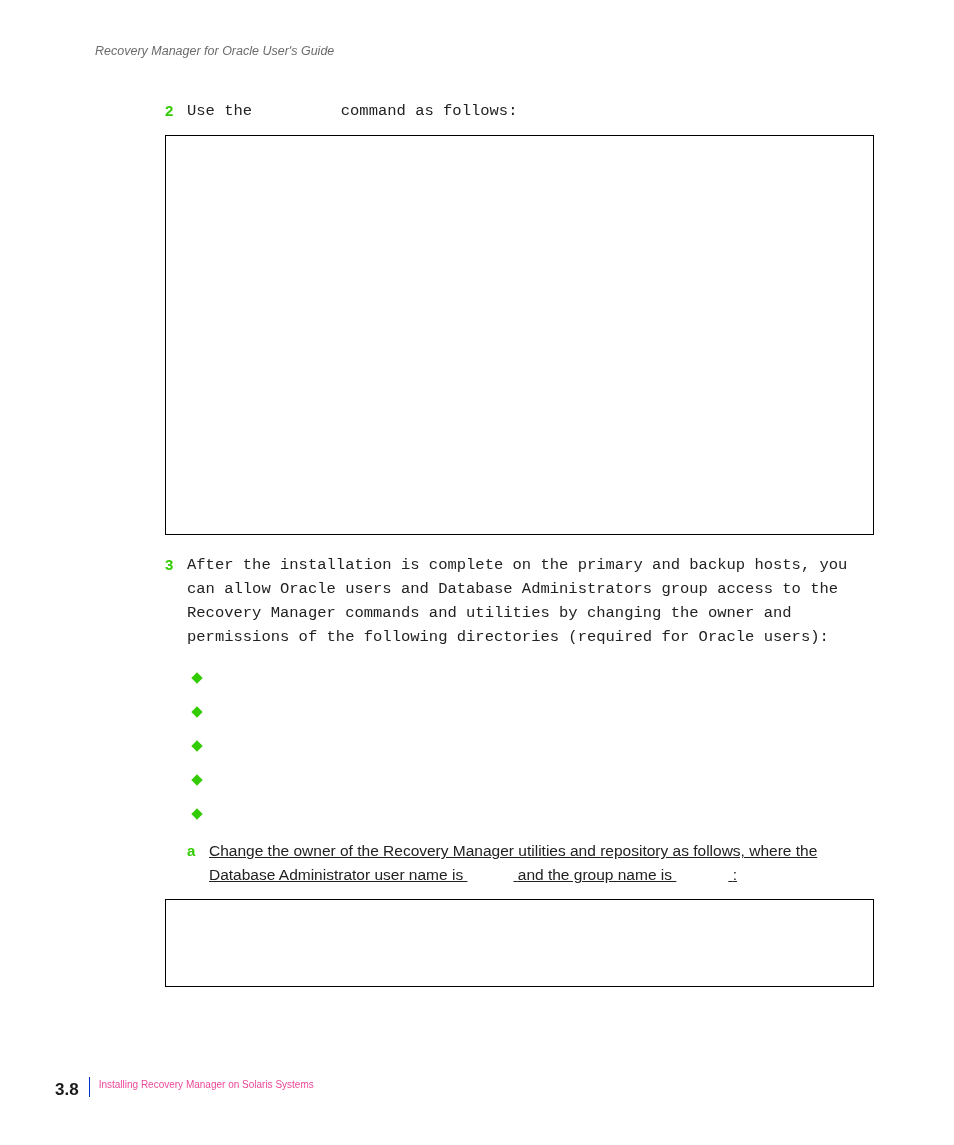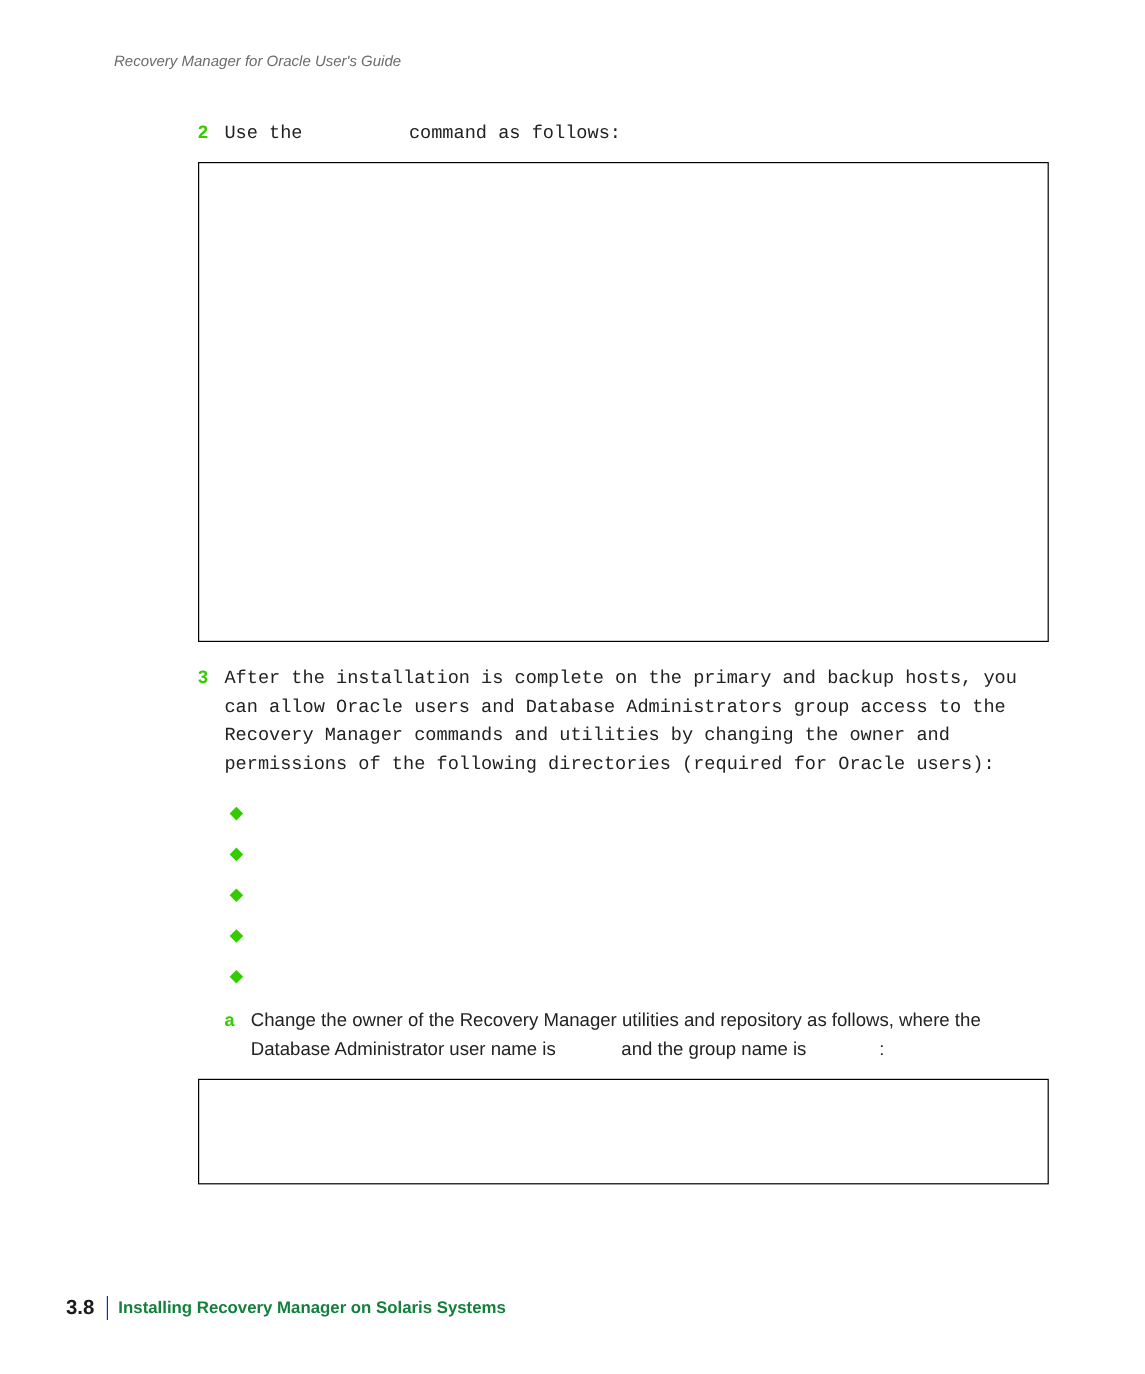--- a/index.html
+++ b/index.html
@@ -71,44 +71,45 @@
   }
   .substep-num {
     color: #33cc00;
     font-weight: 700;
     width: 22px;
     flex: 0 0 22px;
     font-size: 15px;
   }
   .substep-body {
     flex: 1;
+    text-decoration: underline;
   }
   .footer {
     position: absolute;
     left: 55px;
     bottom: 42px;
     display: flex;
-    align-items: center;
+    align-items: flex-start;
   }
   .page-num {
     font-weight: 700;
     font-size: 17px;
     color: #1a1a1a;
   }
   .footer-sep {
     display: inline-block;
     width: 1px;
     height: 20px;
     background: #0033cc;
     margin: 0 9px 0 10px;
   }
   .footer-title {
-    color: #15803d;
-    font-weight: 700;
-    font-size: 14px;
+    color: #ec4899;
+    font-weight: 400;
+    font-size: 10px;
   }
 </style>
 </head>
 <body>
 
 <div class="page">
 
   <div class="running-header">Recovery Manager for Oracle User's Guide</div>
 
   <div class="step">

